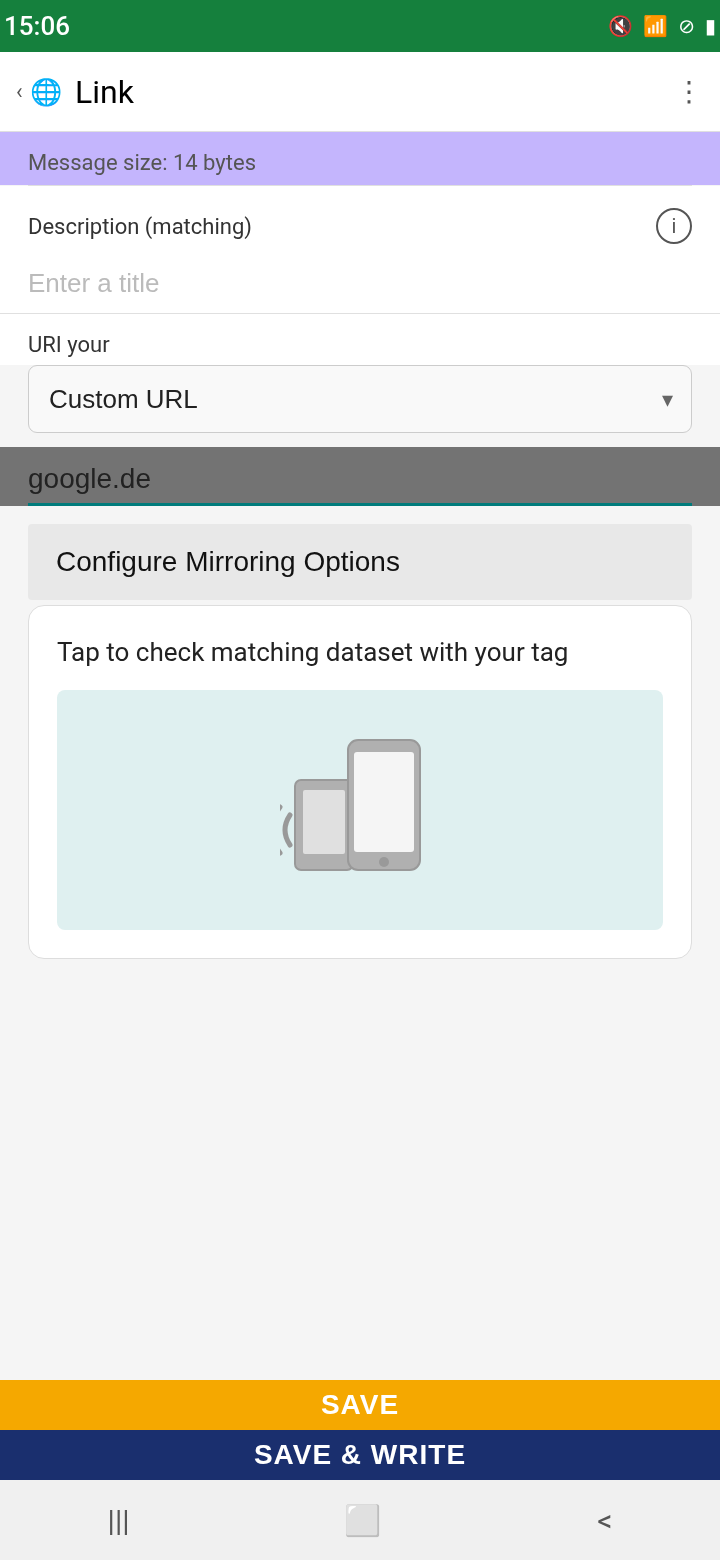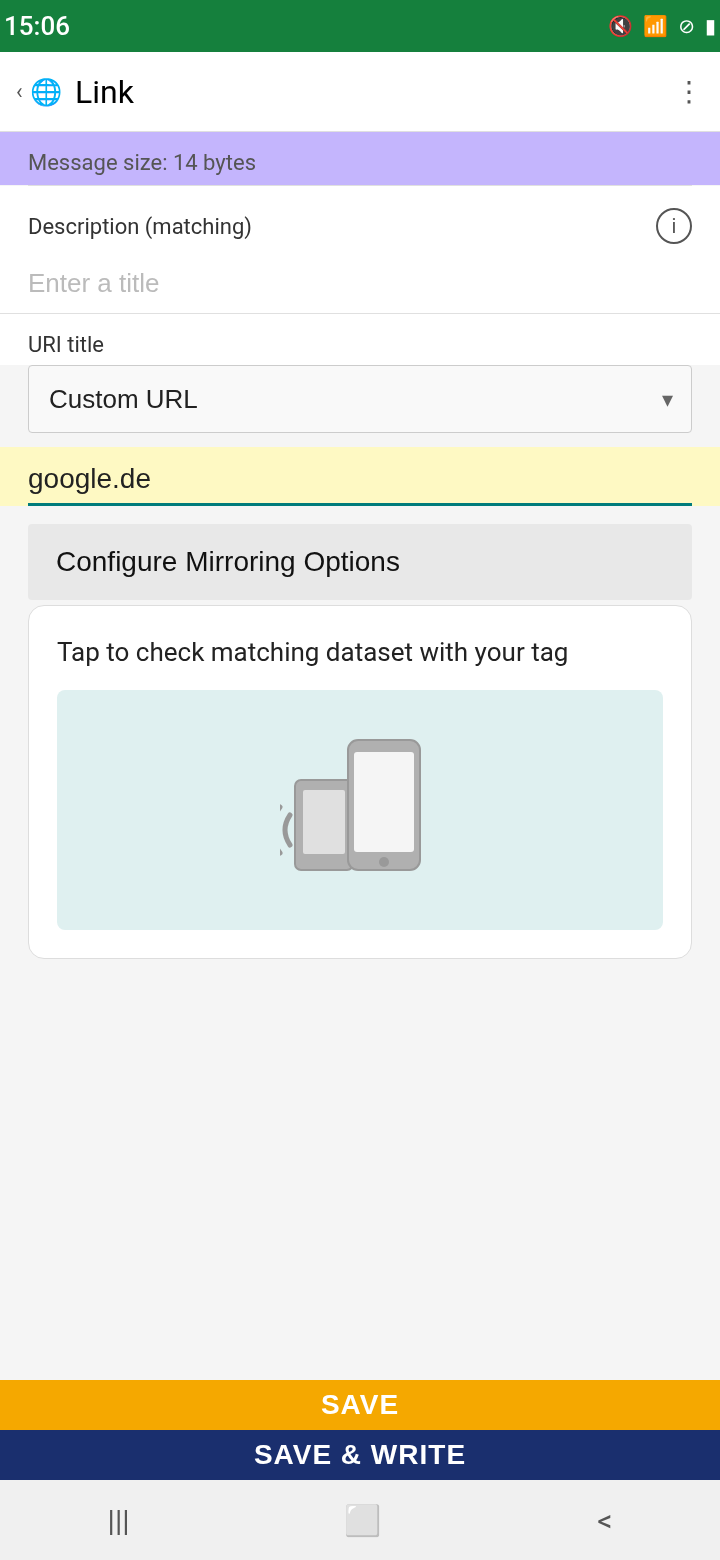--- a/index.html
+++ b/index.html
@@ -147,35 +147,35 @@
       background: transparent;
       border: none;
       outline: none;
       appearance: none;
       cursor: pointer;
     }
     .dropdown-wrapper {
       position: relative;
       background: #f9f9f9;
       border: 1px solid #ccc;
-      border-radius: 4px;
+      border-radius: 9px;
       margin: 0 28px 14px;
     }
     .dropdown-chevron {
       position: absolute;
       right: 18px;
       top: 50%;
       transform: translateY(-50%);
       font-size: 22px;
       color: #666;
       pointer-events: none;
     }
 
     .url-input-wrapper {
-      background: #fef9c3;
+      background: #737373;
       padding: 6px 28px 0;
     }
     .url-input {
       width: 100%;
       border: none;
       border-bottom: 3px solid #007b7b;
       padding: 10px 0 8px;
       font-size: 28px;
       color: #222;
       background: transparent;
@@ -301,21 +301,21 @@
 
   <div class="description-row">
     <span class="description-label">Description (matching)</span>
     <div class="info-icon">
       <span>i</span>
     </div>
   </div>
 
   <input class="title-input" type="text" value="" placeholder="Enter a title" style="">
 
-  <div class="uri-type-label">URI title</div>
+  <div class="uri-type-label">URI your</div>
 
   <div class="dropdown-wrapper">
     <select class="dropdown-select">
       <option>Custom URL</option>
       <option>https://</option>
       <option>http://</option>
       <option>tel:</option>
       <option>mailto:</option>
     </select>
     <span class="dropdown-chevron">▾</span>

